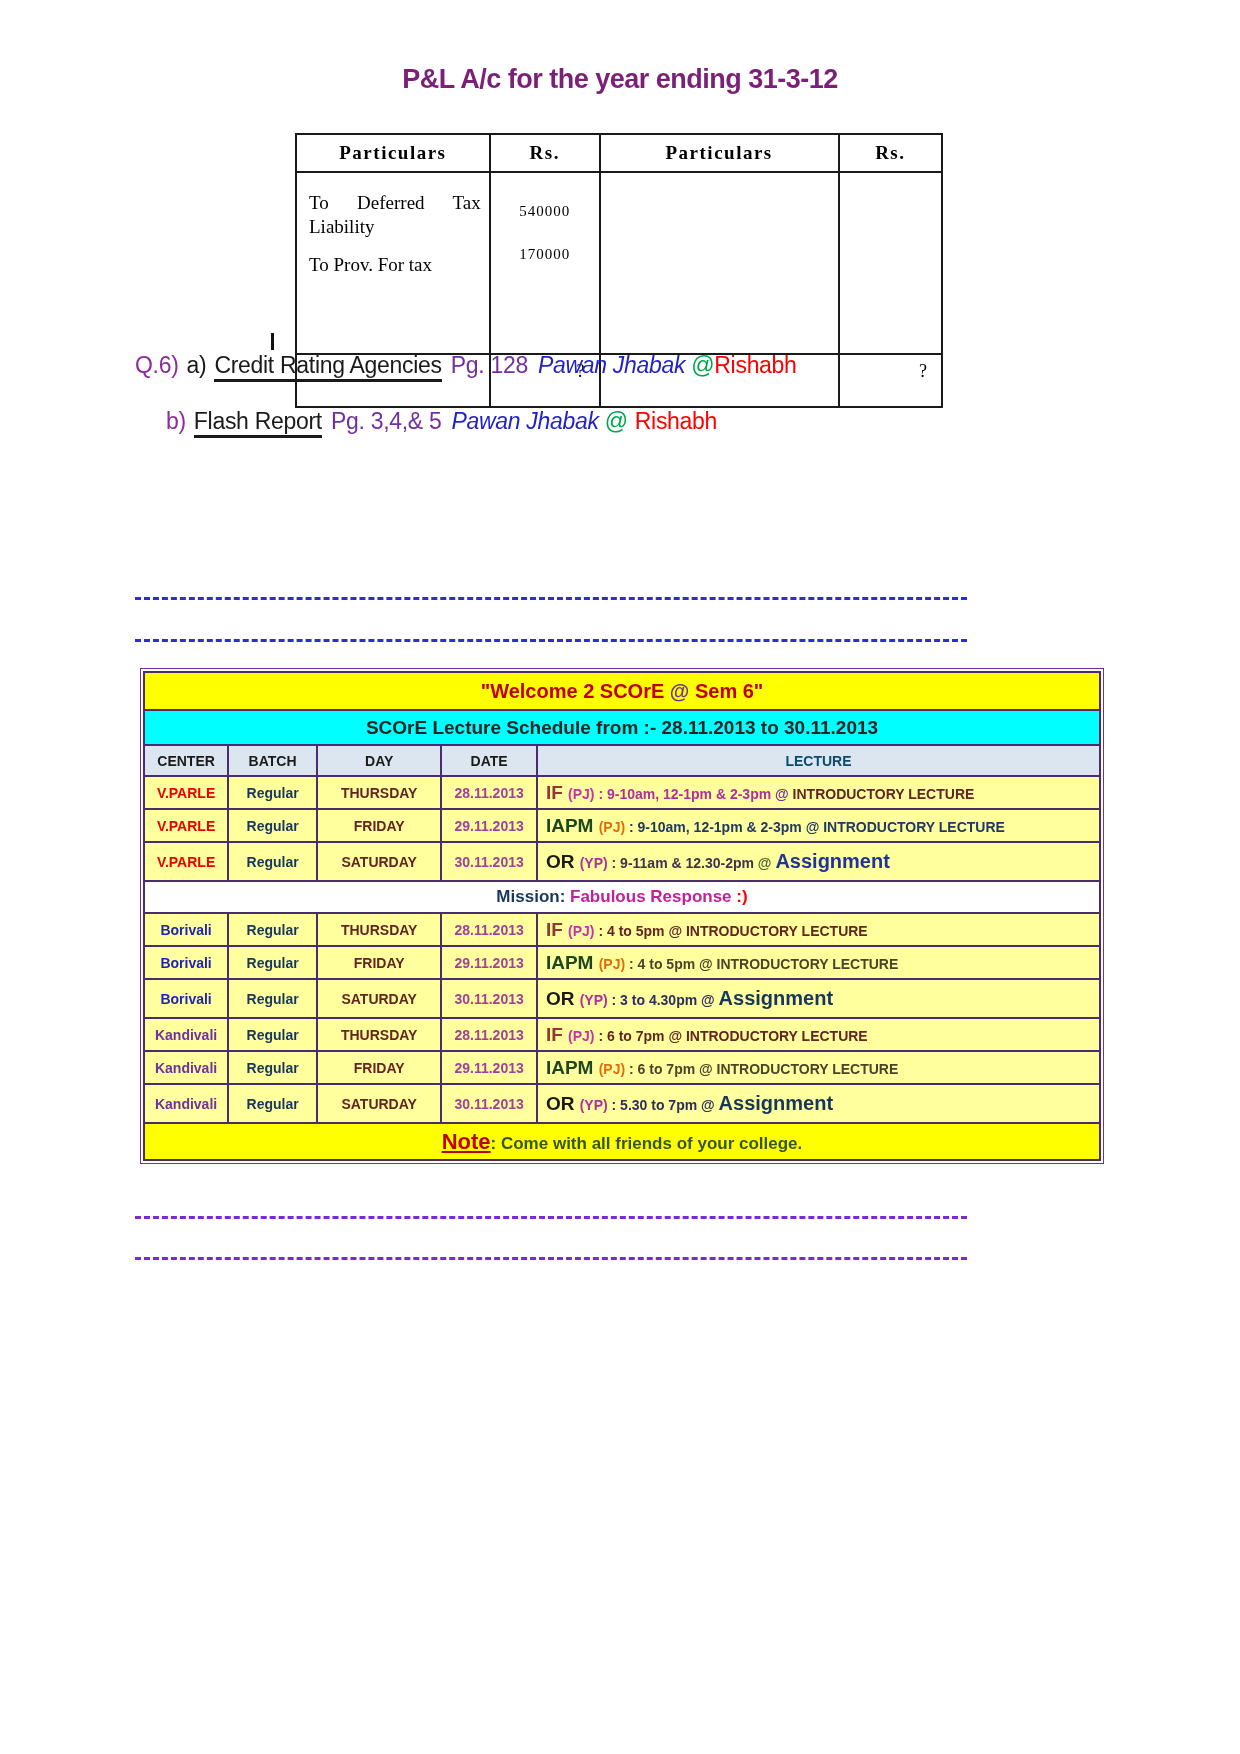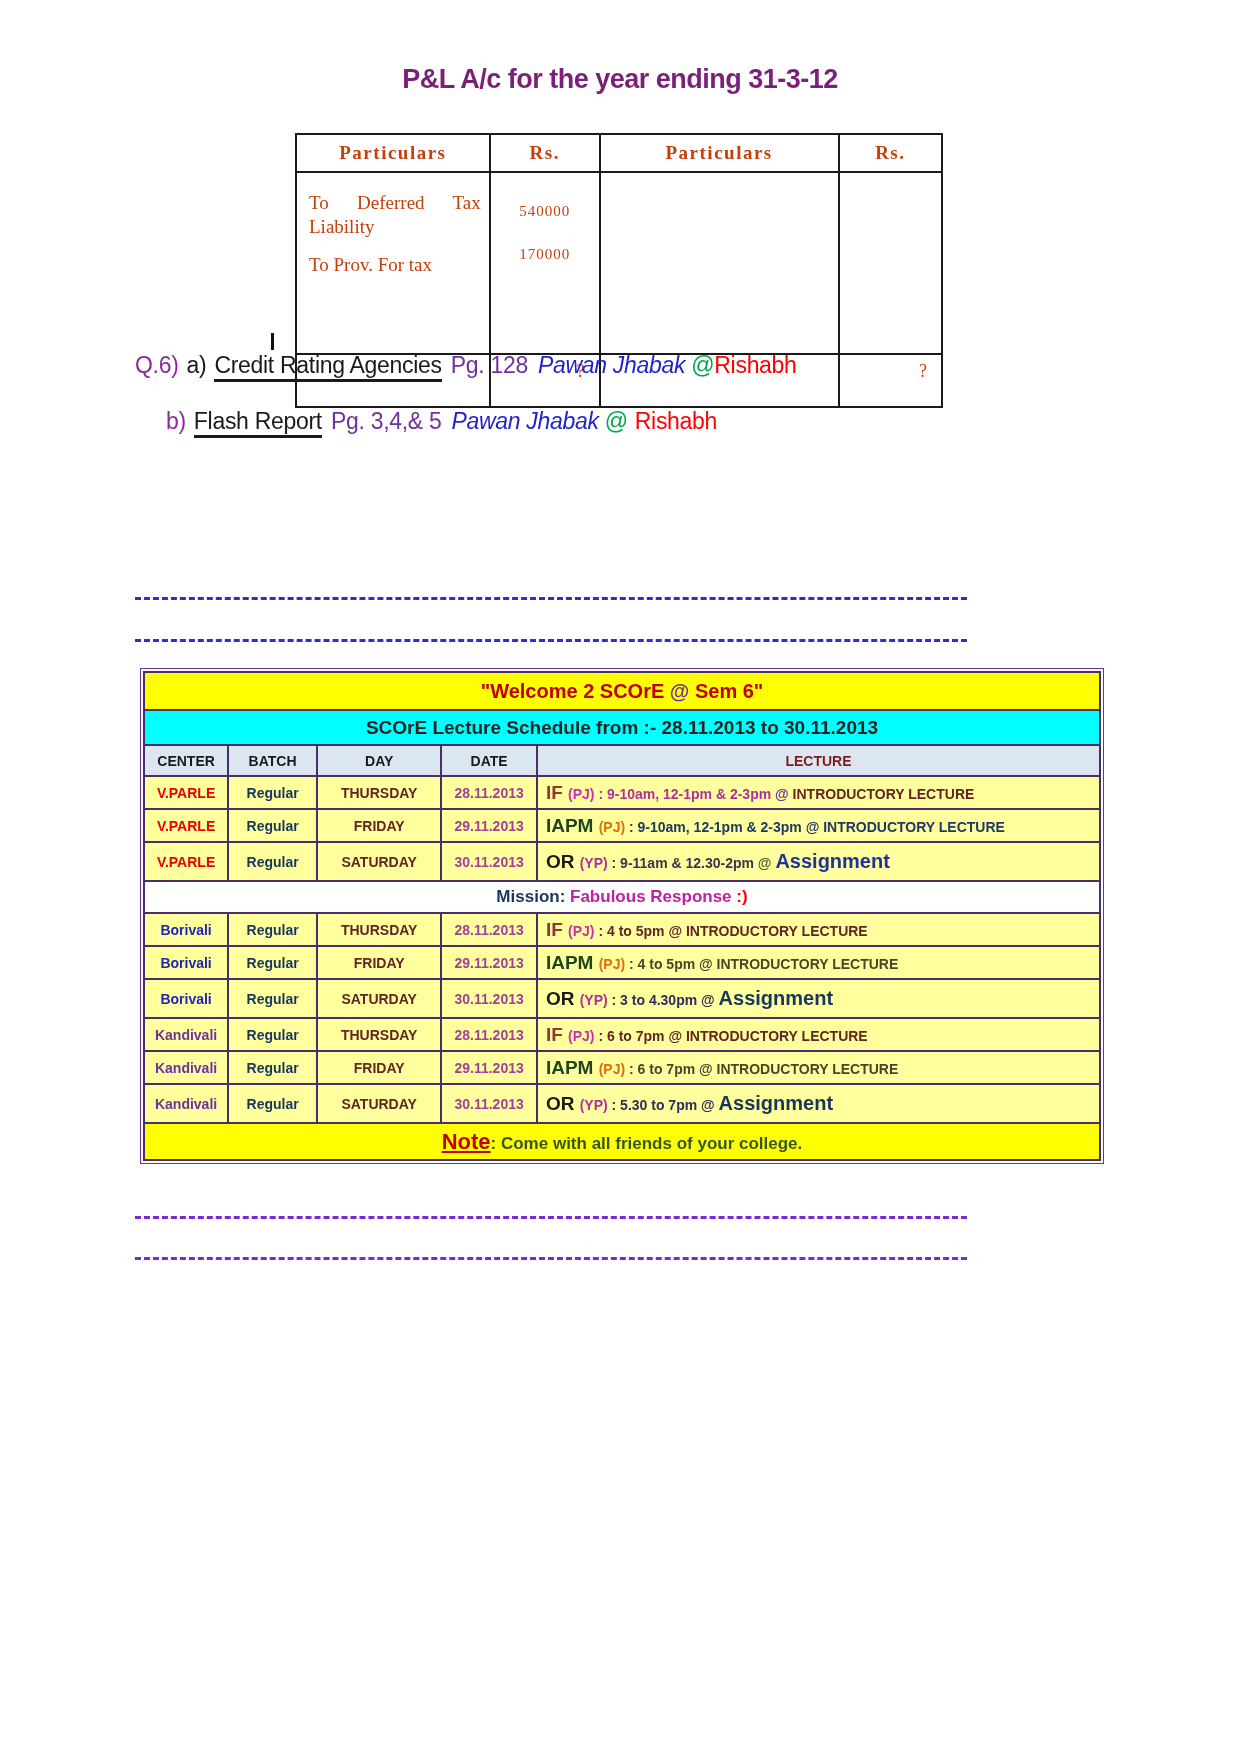--- a/index.html
+++ b/index.html
@@ -5,21 +5,21 @@
   html,body{margin:0;padding:0;background:#fff;}
   #page{position:relative;width:1240px;height:1414px;background:#fff;overflow:hidden;
         font-family:"Liberation Sans",sans-serif;}
 
   
   .doc-title{position:absolute;left:0;top:64px;width:1240px;text-align:center;
              font-size:27px;font-weight:bold;letter-spacing:-0.5px;}
 
   
   .pl-wrap{position:absolute;left:295px;top:133px;width:648px;}
-  table.pl{border-collapse:collapse;width:100%;font-family:"Liberation Serif",serif;color:#c2410c;}
+  table.pl{border-collapse:collapse;width:100%;font-family:"Liberation Serif",serif;color:#000000;}
   table.pl th,table.pl td{border:2px solid #1a1a1a;}
   table.pl th{font-size:19px;font-weight:bold;letter-spacing:1.5px;height:34px;text-align:center;}
   td.pl-partic{vertical-align:top;padding:18px 8px 0 12px;font-size:19px;line-height:24px;}
   td.pl-partic .lbl1{text-align:justify;margin-bottom:14px;}
   td.pl-amt{vertical-align:top;padding:30px 6px 0 6px;font-size:15px;letter-spacing:1px;text-align:center;}
   td.pl-amt .amt1{margin-bottom:26px;}
   tr.pl-body td{height:150px;}
   tr.pl-total td{height:44px;font-size:18px;text-align:right;padding-right:14px;vertical-align:top;padding-top:6px;}
 
   .tick{position:absolute;left:271px;top:333px;width:3px;height:17px;background:#111;}
@@ -129,21 +129,21 @@
         <td colspan="5"><span style="color: rgb(192, 0, 0); font-size: 20px;">"Welcome 2 SCOrE </span><span style="color: rgb(112, 48, 160); font-size: 20px;">@</span><span style="color: rgb(192, 0, 0); font-size: 20px;"> Sem 6"</span></td>
       </tr>
       <tr class="sch-subtitle">
         <td colspan="5">SCOrE Lecture Schedule from :- 28.11.2013 to 30.11.2013</td>
       </tr>
       <tr class="sch-cols">
         <th style="color: rgb(26, 26, 26);">CENTER</th>
         <th style="color: rgb(26, 26, 26);">BATCH</th>
         <th style="color: rgb(26, 26, 26);">DAY</th>
         <th style="color: rgb(26, 26, 26);">DATE</th>
-        <th style="color: #7f1d1d;">LECTURE</th>
+        <th style="color: #0c4a6e;">LECTURE</th>
       </tr>
 
       <tr class="sch-row">
         <td class="c-center" style="color: rgb(233, 0, 0);">V.PARLE</td>
         <td class="c-batch" style="color: rgb(23, 54, 93);">Regular</td>
         <td class="c-day" style="color: rgb(99, 36, 35);">THURSDAY</td>
         <td class="c-date" style="color: rgb(163, 62, 155);">28.11.2013</td>
         <td class="c-lecture"><span style="color: rgb(148, 54, 52); font-size: 19px;">IF </span><span style="color: rgb(204, 47, 174); font-size: 14px;">(PJ)</span><span style="color: rgb(176, 47, 158); font-size: 14px;"> : 9-10am, 12-1pm &amp; 2-3pm </span><span style="color: rgb(112, 48, 160); font-size: 14px;">@ </span><span style="color: rgb(99, 36, 35); font-size: 14px;">INTRODUCTORY LECTURE</span></td>
       </tr>
       <tr class="sch-row">

